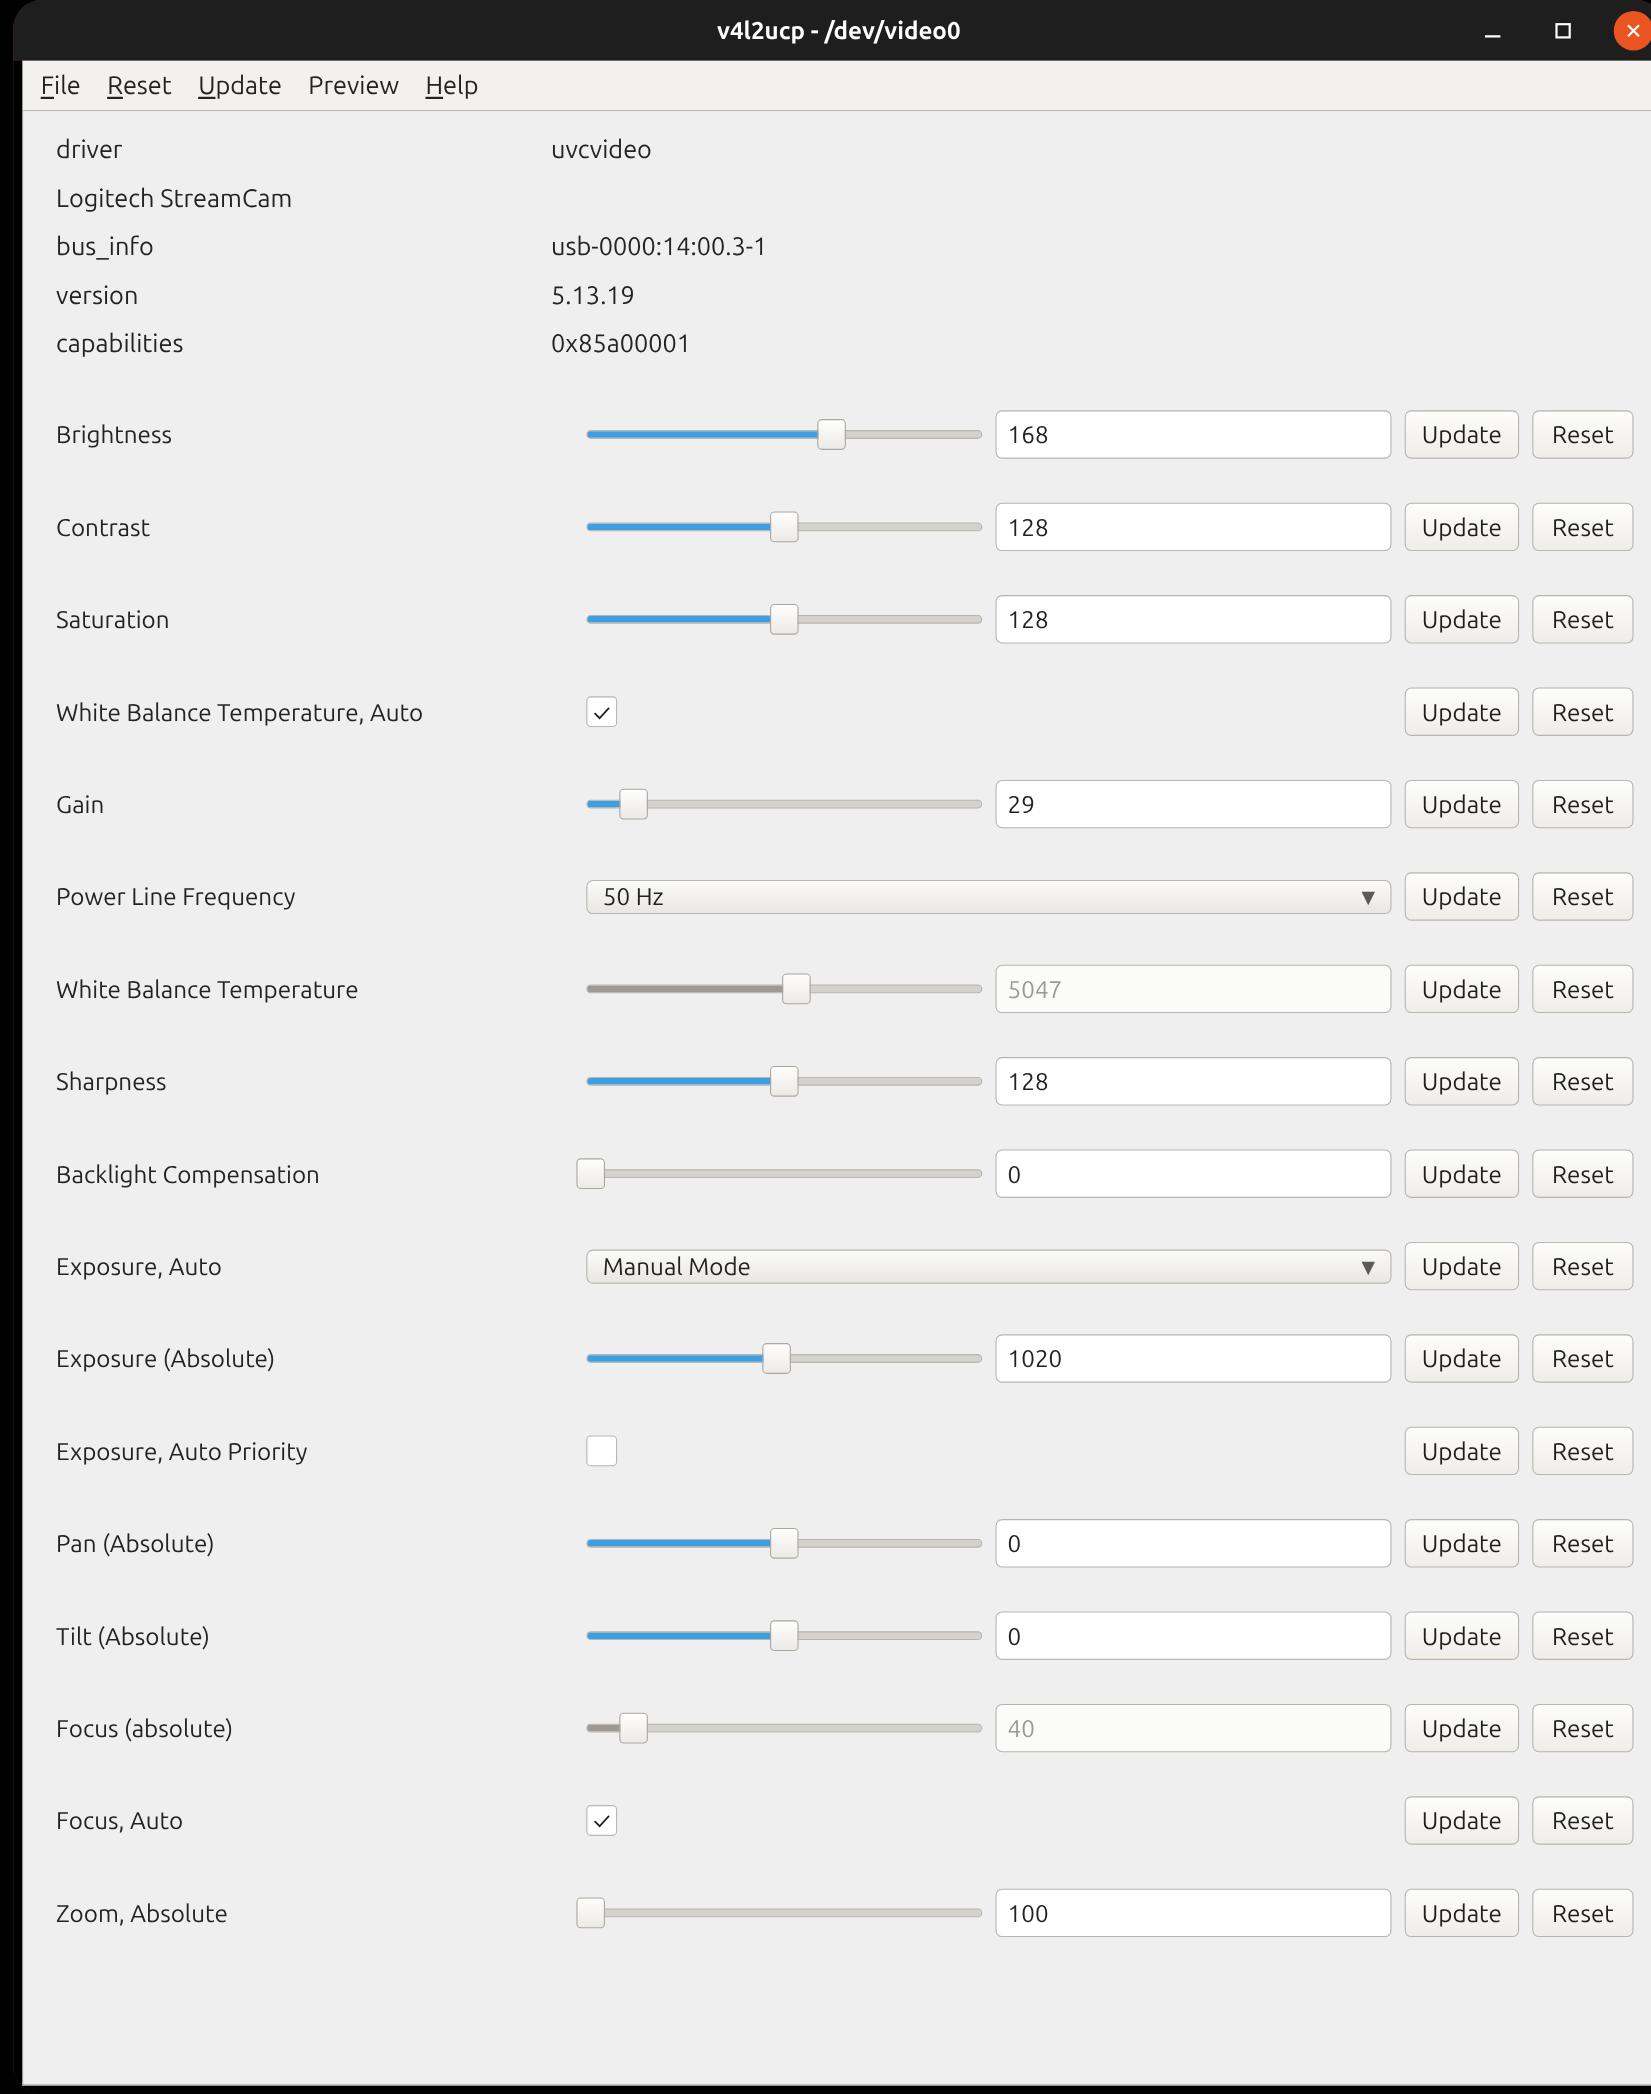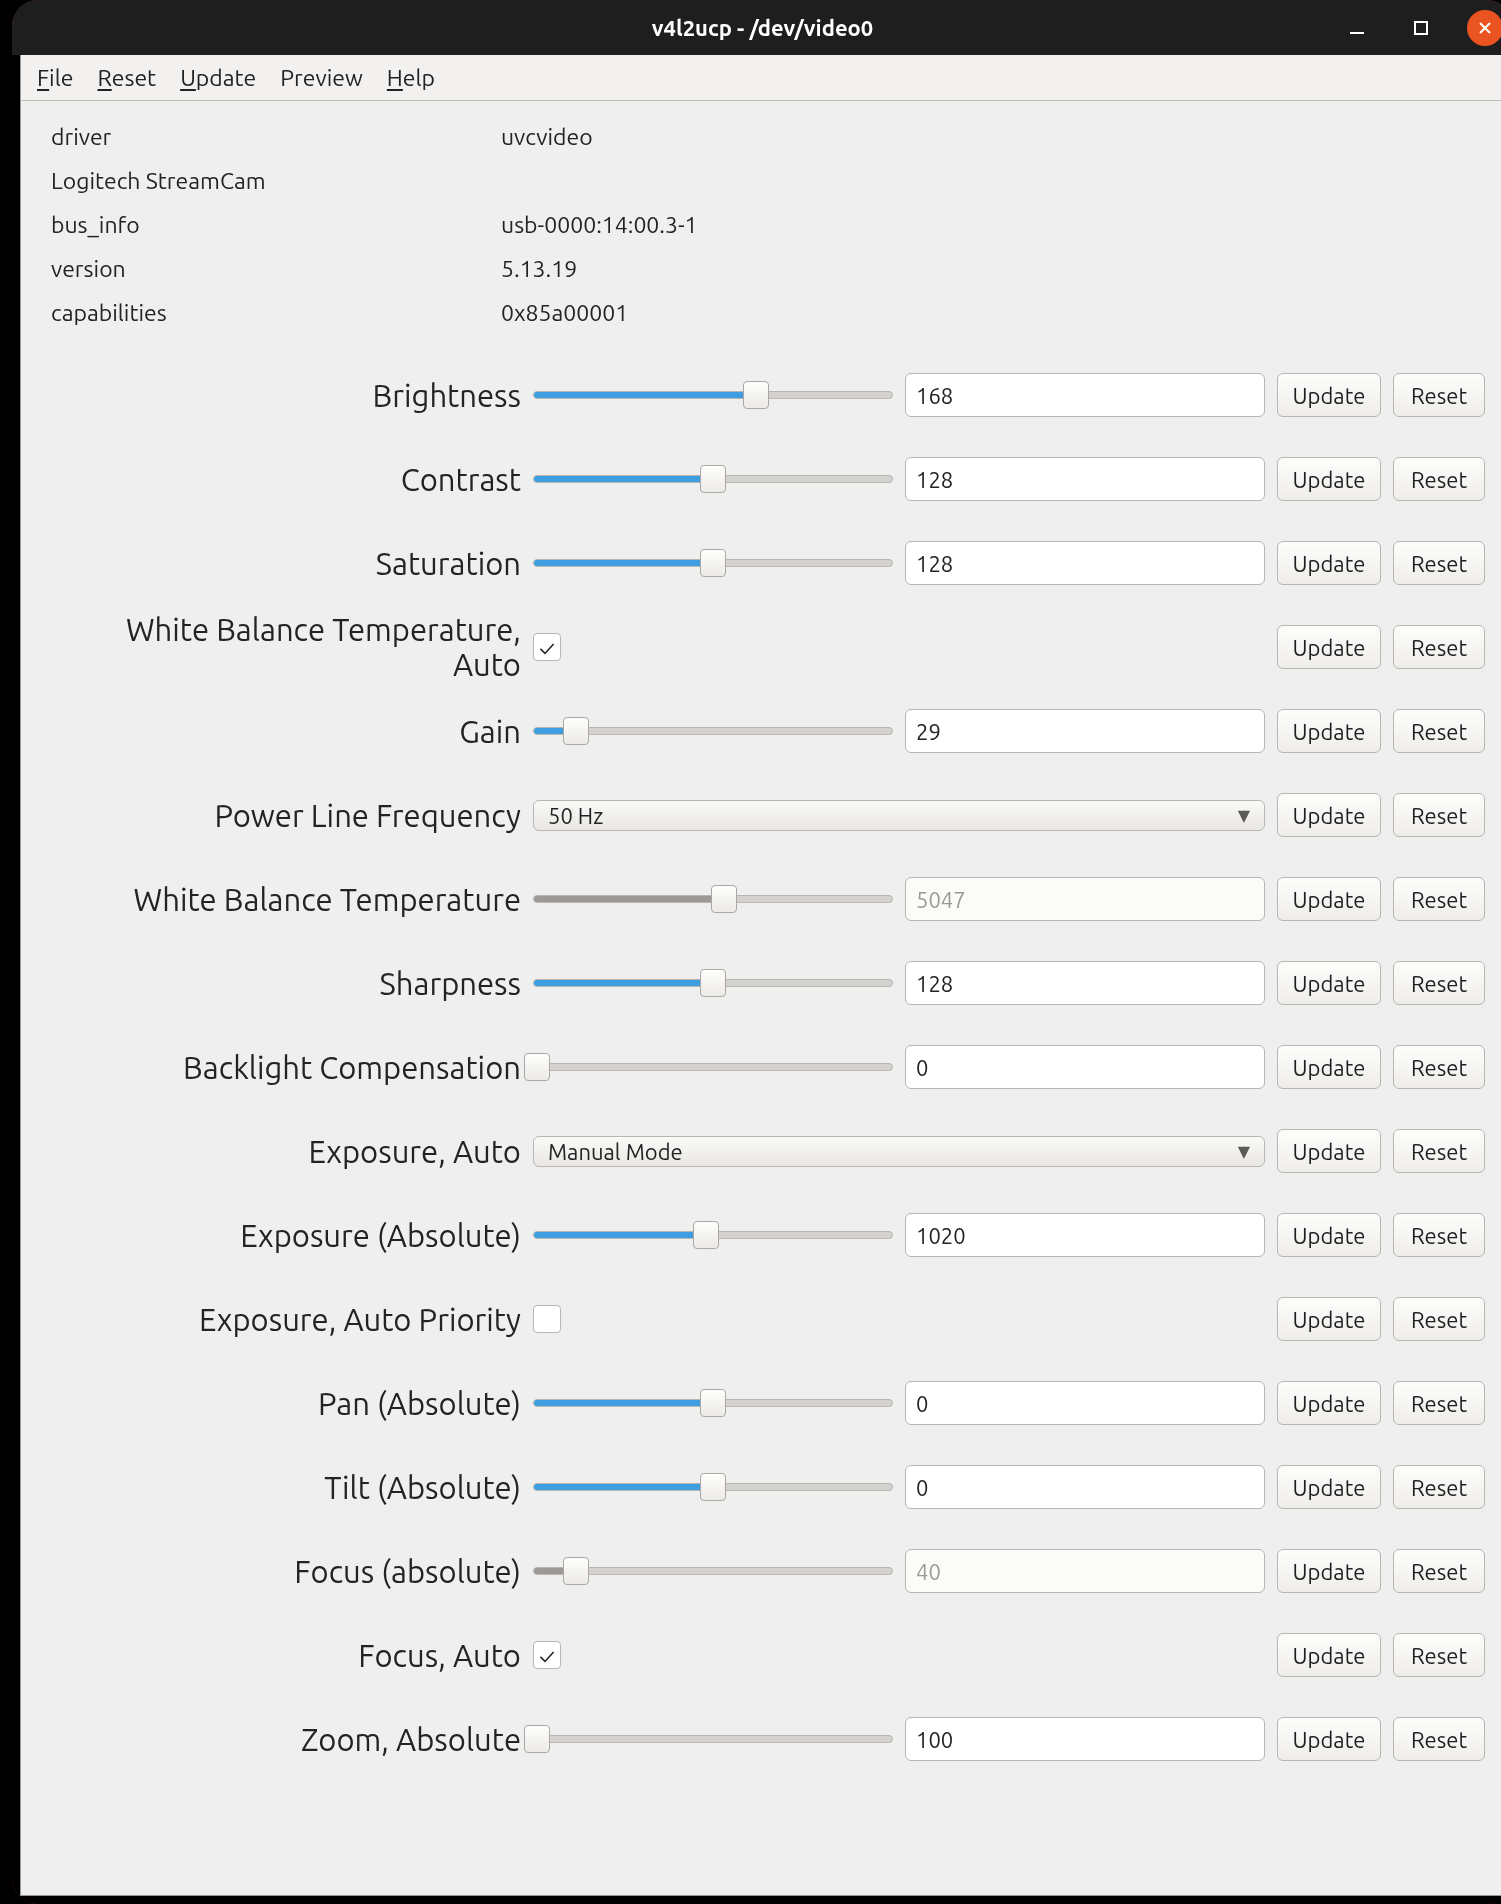--- a/index.html
+++ b/index.html
@@ -85,23 +85,22 @@
     color:#232323;
   }
   .ctrl-row {
     display:grid;
     grid-template-columns: 470px 360px 360px 104px 92px;
     column-gap:12px;
     align-items:center;
     height:84px;
   }
   .ctrl-label {
-    font-size:31px;
+    font-size:22px;
     color:#232323;
-    text-align:right;
   }
   .btn {
     height:44px;
     border:1px solid #b9b5af;
     border-radius:6px;
     background:linear-gradient(#fdfdfc,#efedea);
     font-size:22px;
     color:#1f1f1f;
     display:flex;
     align-items:center;

